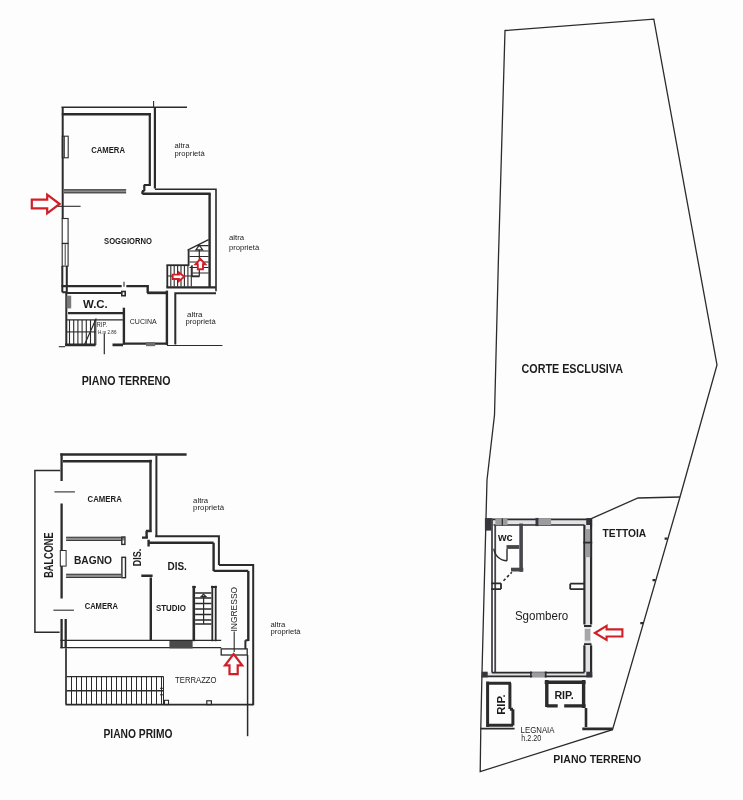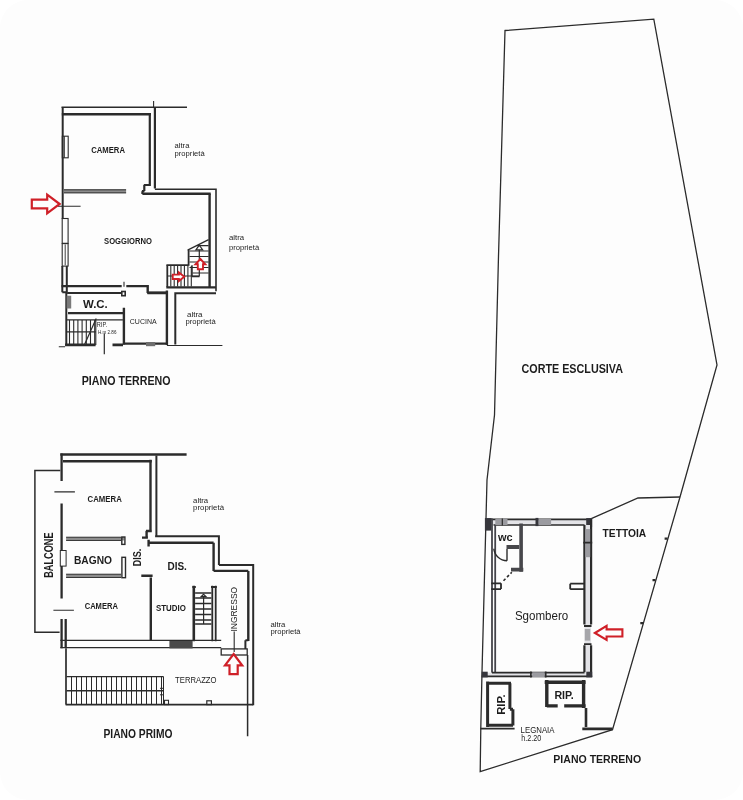--- a/index.html
+++ b/index.html
@@ -1,16 +1,16 @@
 <!DOCTYPE html>
 <html><head>
 <meta charset="utf-8">
 <style>
   html,body{margin:0;padding:0;background:#ffffff;}
-  #page{width:743px;height:800px;position:relative;background:#fdfdfd;overflow:hidden;filter:blur(0.3px);border-radius:28px;}
+  #page{width:743px;height:800px;position:relative;background:#fdfdfd;overflow:hidden;filter:blur(0.3px);}
   svg{position:absolute;top:0;left:0;}
   text{font-family:"Liberation Sans", sans-serif;fill:#1c1c1c;}
 </style>
 </head>
 <body>
 <div id="page">
 <svg width="743" height="800" viewBox="0 0 743 800" fill="none" stroke-linecap="butt">
 <g id="gf" stroke="#2b2b2b">
 
 <line x1="61.5" y1="107.2" x2="187" y2="107.2" stroke-width="1.4"></line>

